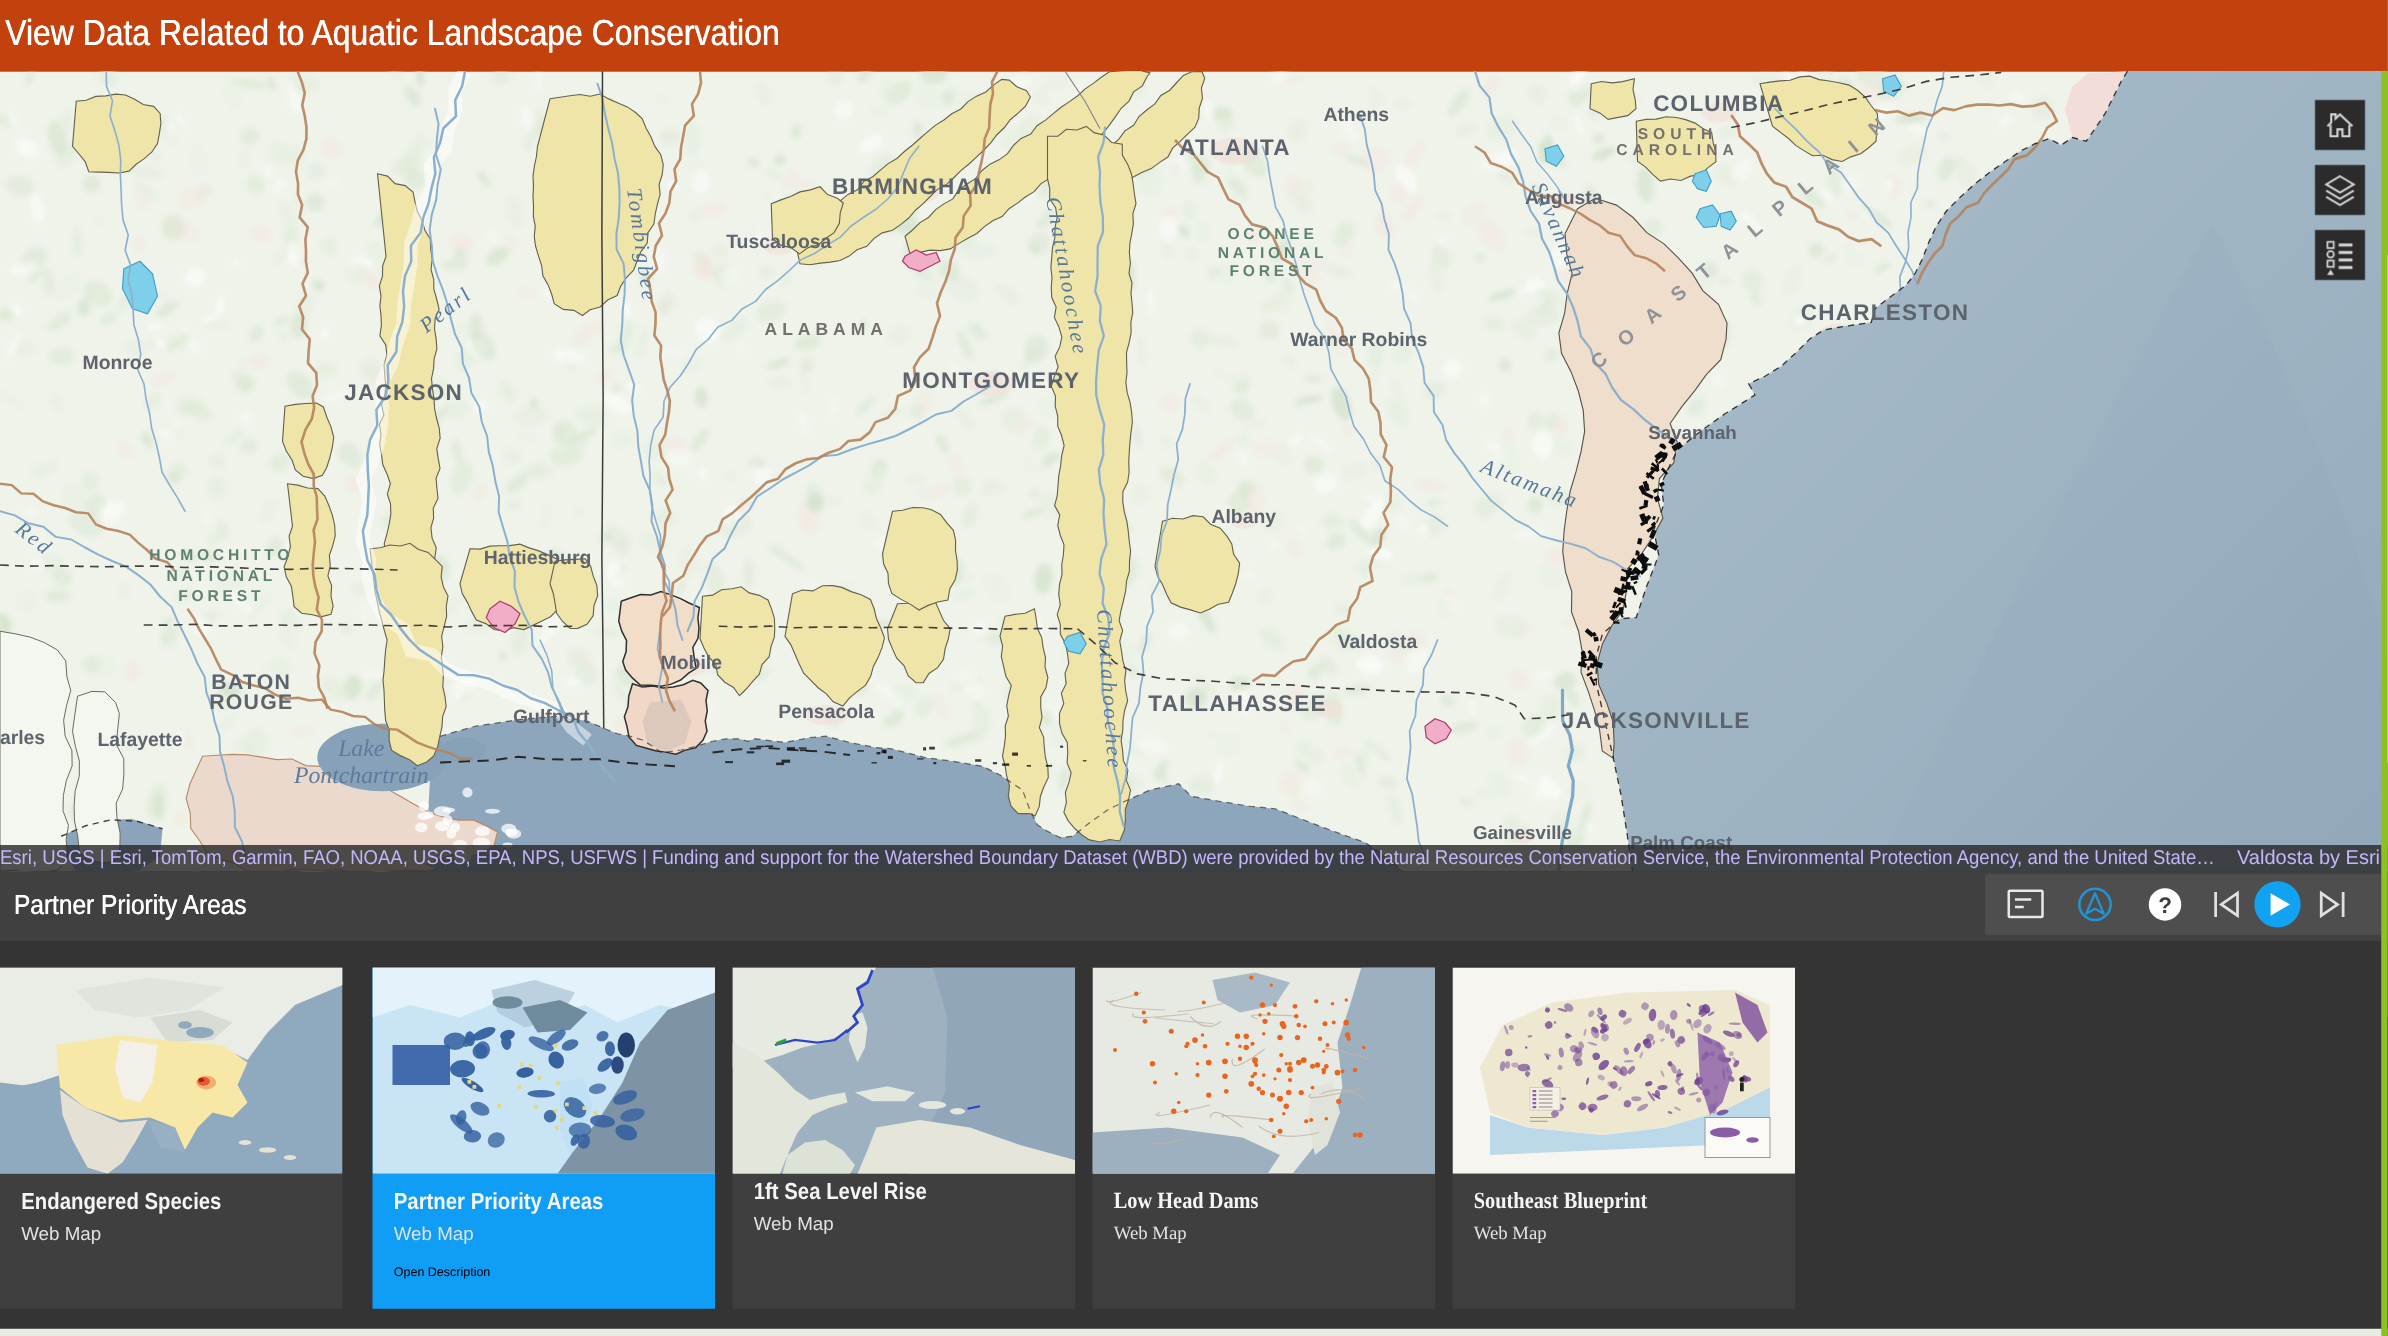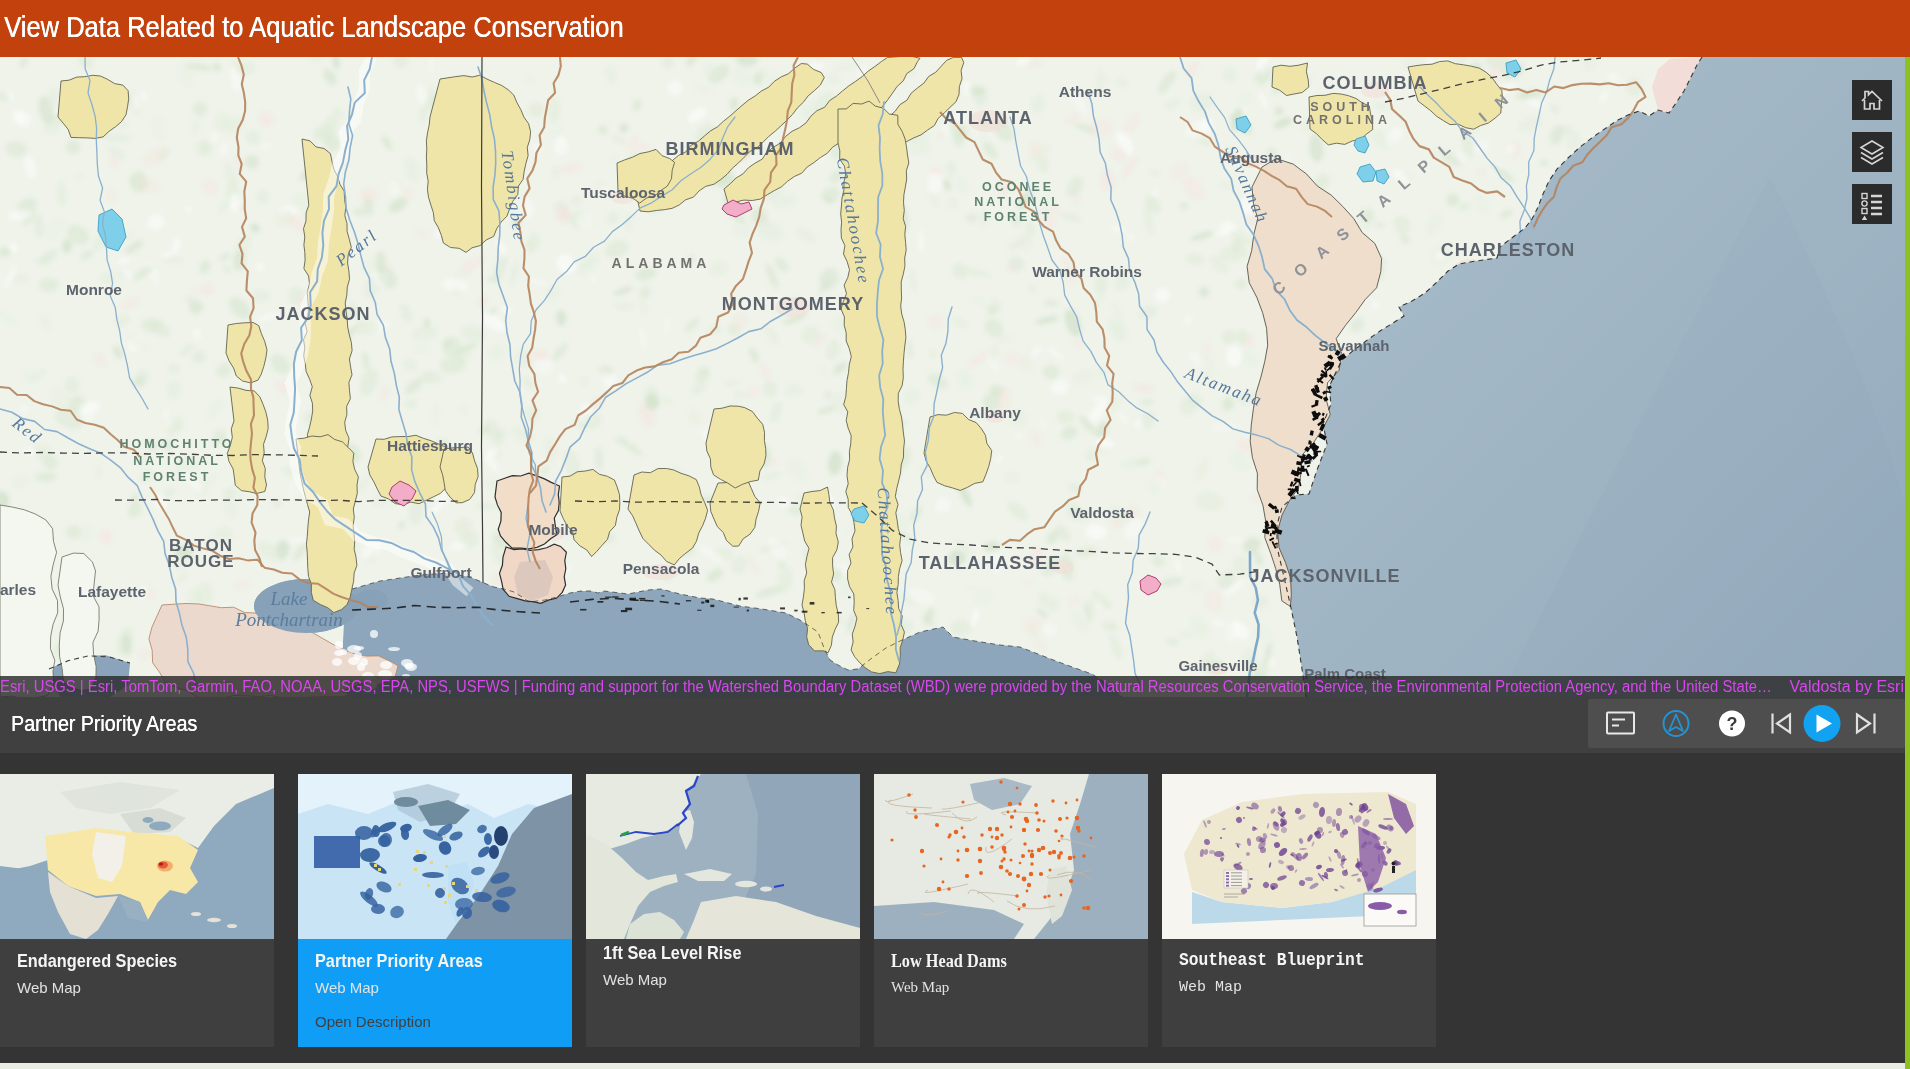--- a/index.html
+++ b/index.html
@@ -1395,21 +1395,21 @@
   <g fill="none" stroke="#d5d5d5" stroke-width="1.4">
    <rect x="10" y="9.5" width="5" height="5"></rect>
           <circle cx="12.5" cy="19.5" r="2.6"></circle>
           <rect x="10" y="24.5" width="5" height="5"></rect>
   </g>
   <path d="M12.5 31.5 L15.2 36 L9.8 36 Z" fill="#d5d5d5"></path>
   <g stroke="#d5d5d5" stroke-width="2.4">
           <path d="M19 12h11M19 18h11M19 24h11M19 30h11"></path>
         </g>
  </svg></div>
-<div style="position:absolute;left:0;top:619px;width:1910px;height:21px;background:rgba(42,42,42,0.82);color:#d946ef;font-family:'Liberation Sans',sans-serif;font-size:16px;line-height:21px;white-space:nowrap;overflow:hidden">
+<div style="position:absolute;left:0;top:619px;width:1910px;height:21px;background:rgba(42,42,42,0.82);color:#c4b5fd;font-family:'Liberation Sans',sans-serif;font-size:16px;line-height:21px;white-space:nowrap;overflow:hidden">
       <span style="position:absolute;left:0px;transform:scaleX(0.926);transform-origin:0 50%;display:inline-block">Esri, USGS | Esri, TomTom, Garmin, FAO, NOAA, USGS, EPA, NPS, USFWS | Funding and support for the Watershed Boundary Dataset (WBD) were provided by the Natural Resources Conservation Service, the Environmental Protection Agency, and the United State…</span>
       <span style="position:absolute;right:6px;top:0;padding-left:12px">Valdosta by Esri</span>
     </div>
 </div>
 <div style="position:absolute;left:0;top:697px;width:1910px;height:56px;background:#404040">
  <div style="position:absolute;left:11px;top:15px;font-size:22px;line-height:24px;color:#ffffff;text-shadow:0.4px 0 0 #fff;transform:scaleX(0.89);transform-origin:0 0;white-space:nowrap">Partner Priority Areas</div>
 
 <div style="position:absolute;left:1588px;top:2px;width:317px;height:49px;background:#4e4e4e;border-radius:2px"></div>
 <svg width="1910" height="56" style="position:absolute;left:0;top:0">
  <g fill="none" stroke="#e8e8e8" stroke-width="2">
@@ -1518,21 +1518,21 @@
         <rect x="80" y="94" width="3" height="3" fill="#e8d77a"></rect>
         <rect x="129" y="110" width="3" height="3" fill="#e8d77a"></rect>
         <rect x="177" y="115" width="3" height="3" fill="#e8d77a"></rect>
         <rect x="145" y="113" width="3" height="3" fill="#e8d77a"></rect>
         <rect x="150" y="120" width="3" height="3" fill="#e8d77a"></rect>
         <rect x="154" y="108" width="3" height="3" fill="#e8d77a"></rect>
       </svg>
       <div style="padding:10px 16px 0 17px;font-family:'Liberation Sans',sans-serif">
         <div style="font-size:18.5px;font-weight:bold;color:#f5f5f5;line-height:24px;transform:scaleX(0.88);transform-origin:0 0;white-space:nowrap">Partner Priority Areas</div>
         <div style="font-size:15px;color:#e2e2e2;margin-top:6px">Web Map</div>
-        <div style="font-size:15px;color:#404040;margin-top:17px">Open Description</div>
+        <div style="font-size:10px;color:#000000;margin-top:17px">Open Description</div>
       </div>
     </div>
     <div style="position:absolute;left:586px;top:21px;width:274px;height:273px;background:#3f3f3f">
       <svg width="274" height="165" viewBox="0 0 274 165" style="display:block">
         <rect width="274" height="165" fill="#9db1c1"></rect>
         <path d="M160 0 L274 0 L274 165 L140 165 L170 100 L172 40 Z" fill="#91a7b9"></path>
         <path d="M0 0 H115 L108 10 L99 16 L103 30 L96 38 L99 44 L90 52 L74 60 L56 64 L40 70 L20 76 L0 80 Z" fill="#e7eae1"></path>
         <path d="M96 38 L104 36 L108 48 L106 64 L100 76 L93 58 Z" fill="#e3e7dd"></path>
         <path d="M0 60 L20 70 L36 84 L50 98 L62 106 L78 102 L90 100 L92 108 L78 112 L64 118 L52 132 L44 150 L38 165 L0 165 Z" fill="#e2e6db"></path>
         <path d="M44 150 L58 140 L74 138 L88 146 L98 158 L94 165 L40 165 Z" fill="#dde2d6"></path>
@@ -1843,19 +1843,19 @@
         <rect x="69" y="107.9" width="11" height="1" fill="#999"></rect>
         <rect x="64" y="110.8" width="3" height="1.8" fill="#8a62a8"></rect>
         <rect x="69" y="111.1" width="11" height="1" fill="#999"></rect>
         <path d="M62 120 h20 M62 123 h14" stroke="#999" stroke-width="0.8"></path>
         <rect x="202" y="120" width="52" height="32" fill="#fbfaf6" stroke="#999" stroke-width="0.8"></rect>
         <ellipse cx="218" cy="132" rx="12" ry="4" fill="#8a5ca8"></ellipse>
         <ellipse cx="240" cy="138" rx="5" ry="2.2" fill="#8a5ca8"></ellipse>
         <rect x="230" y="92" width="3" height="7" fill="#222"></rect>
         <circle cx="231.5" cy="89.5" r="2" fill="#222"></circle>
       </svg>
-      <div style="padding:10px 16px 0 17px;font-family:Liberation Mono, monospace">
+      <div style="padding:10px 16px 0 17px;font-family:Liberation Serif, serif">
         <div style="font-size:18.5px;font-weight:bold;color:#f5f5f5;line-height:24px;transform:scaleX(0.88);transform-origin:0 0;white-space:nowrap">Southeast Blueprint</div>
         <div style="font-size:15px;color:#e2e2e2;margin-top:6px">Web Map</div>
       </div>
     </div>
 </div>
 <div style="position:absolute;left:0;top:1063px;width:1910px;height:6px;background:#e8ece1"></div>
 <div style="position:absolute;left:1905px;top:57px;width:5px;height:1012px;background:#8cc220"></div>
 </body></html>

